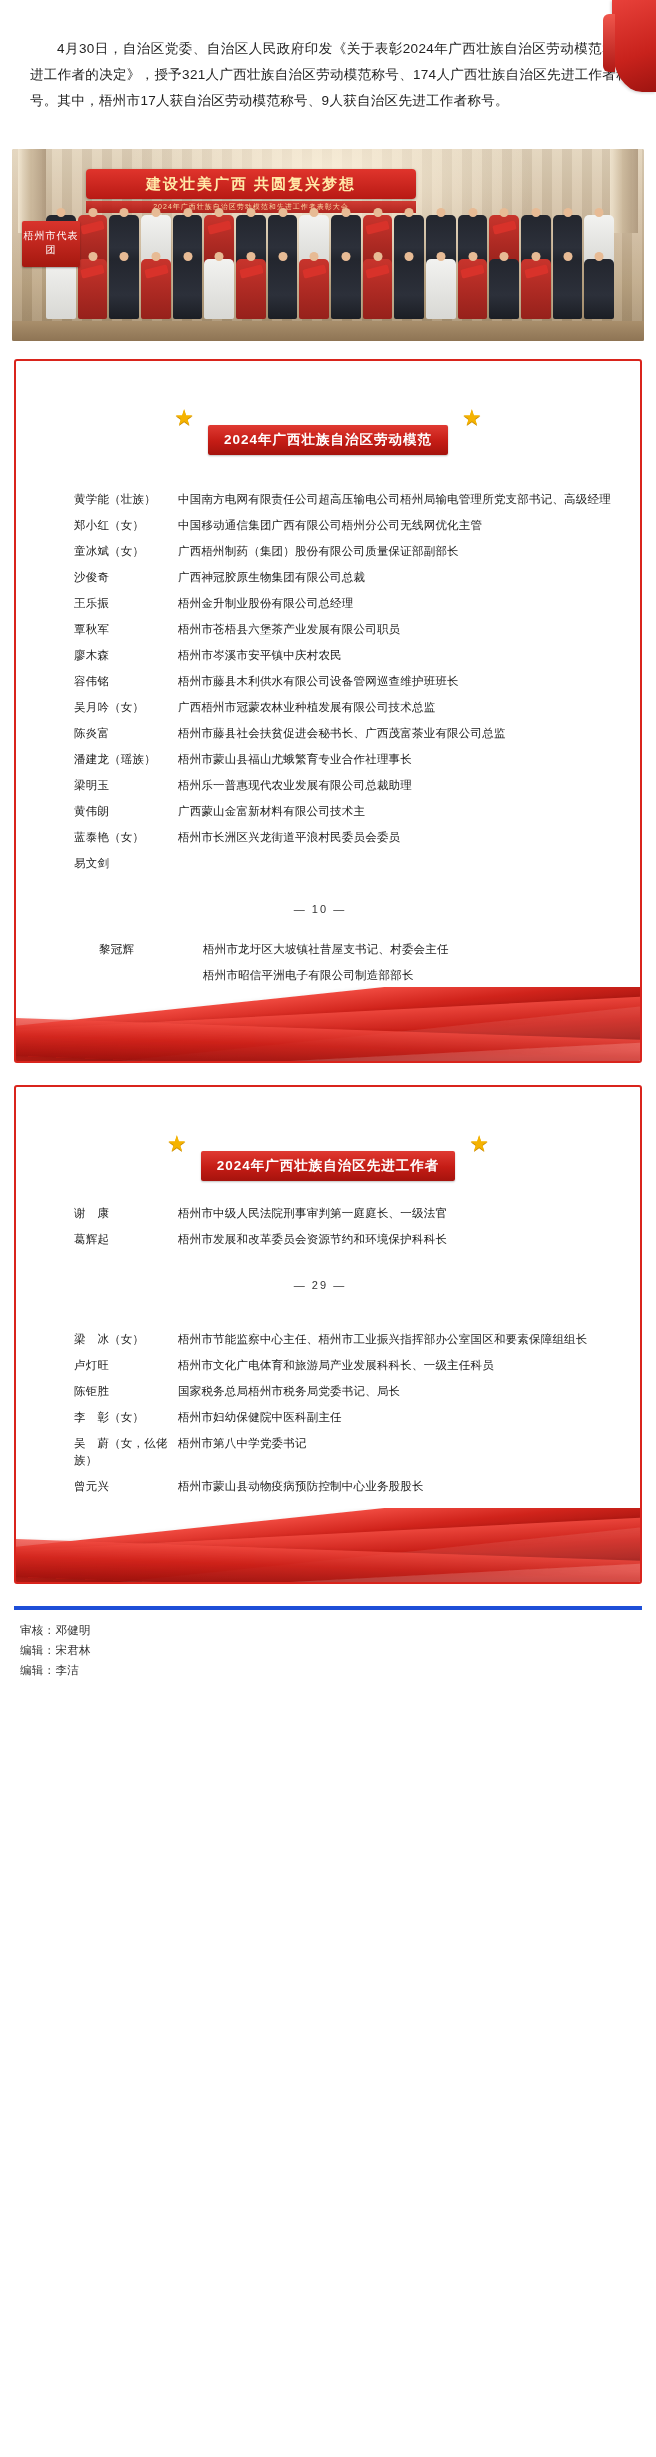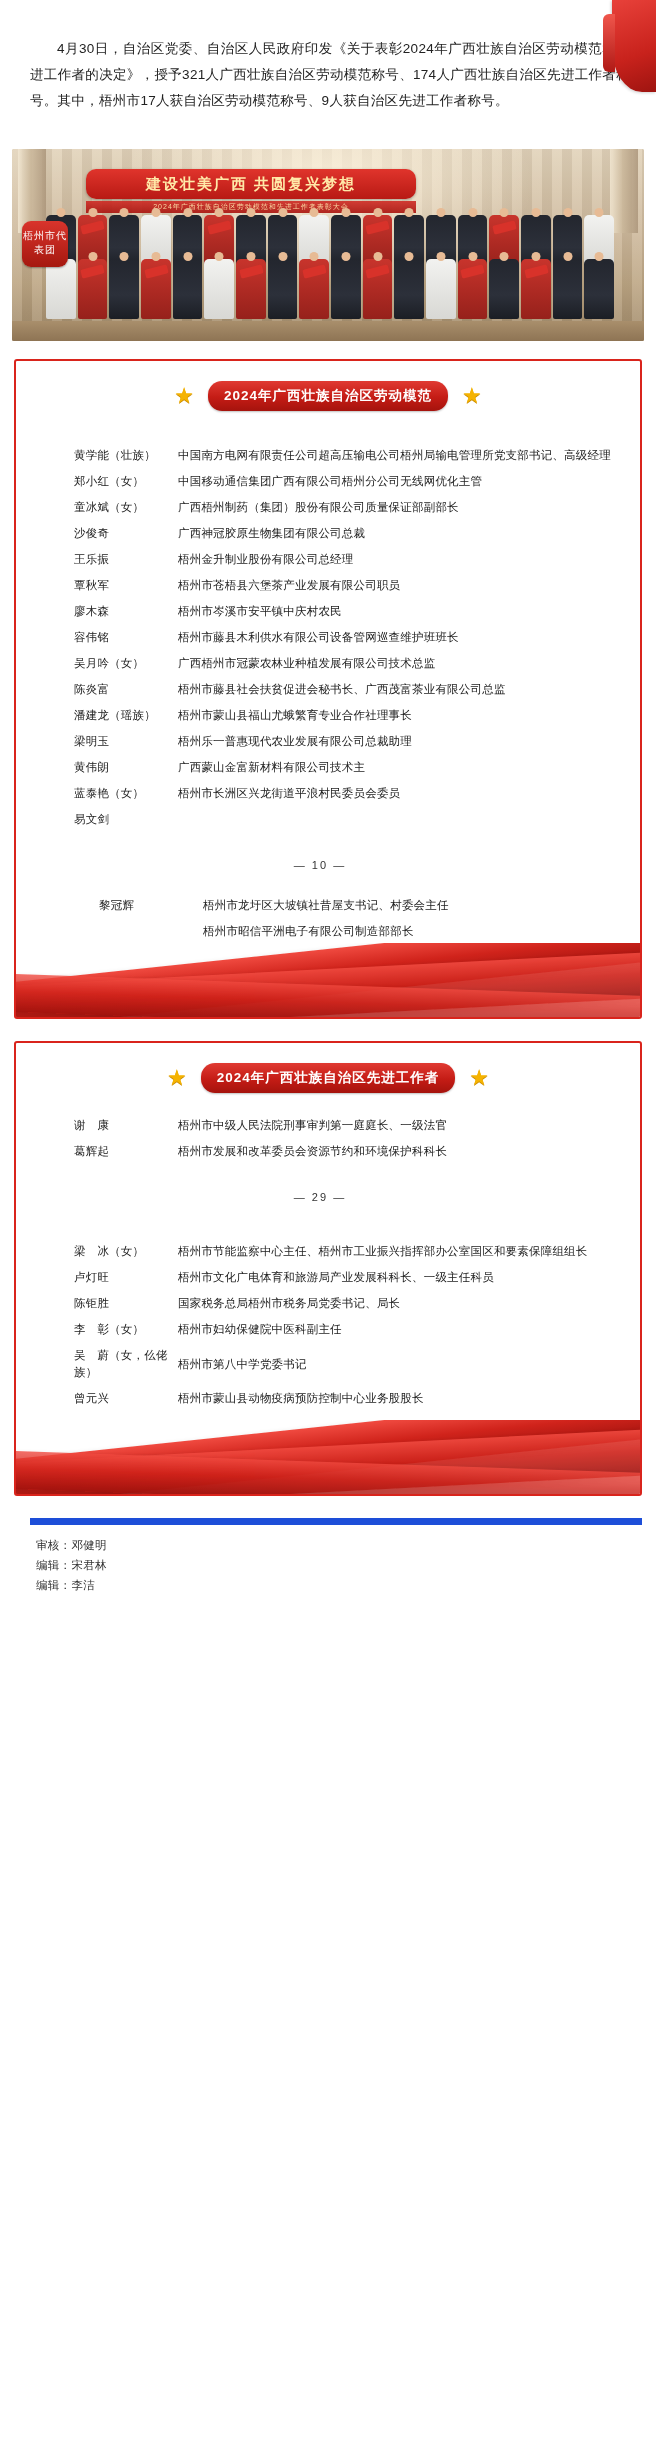--- a/index.html
+++ b/index.html
@@ -67,21 +67,21 @@
     position:absolute; top:0; bottom:56%;
     width:28px;
     background: linear-gradient(90deg,#f2e7d2,#cbb89b 45%,#ab957a);
     opacity:.85;
   }
   .hall-banner {
     position: absolute;
     left: 74px; top: 20px;
     width: 330px; height: 30px;
     background: linear-gradient(180deg,#e0342c,#b81a14);
-    border-radius: 10px;
+    border-radius: 4px;
     color: #ffe9a8;
     font-size: 15px;
     font-weight: bold;
     letter-spacing: 2px;
     text-align: center;
     line-height: 30px;
     box-shadow: 0 1px 3px rgba(0,0,0,.3);
   }
   .hall-subbanner{
     position:absolute; left:74px; top:52px;
@@ -116,28 +116,28 @@
   .p.red { background: linear-gradient(180deg,#c8342c,#96211b); }
   .p.white { background: linear-gradient(180deg,#f2f2f0,#d8d8d4); }
   .p.sash:after {
     content:"";
     position:absolute; left:12%; top:8px; width:78%; height:9px;
     background:#d8322a; transform: rotate(-14deg); border-radius:2px;
   }
   .photo-tag {
     position: absolute;
     left: 10px; top: 72px;
-    width: 46px; height: 46px;
+    width: 58px; height: 46px;
     background: linear-gradient(180deg,#d9342c,#a5180f);
     color: #fff;
     font-size: 10px;
     line-height: 14px;
     text-align: center;
     padding-top: 8px;
-    border-radius: 9px;
+    border-radius: 2px;
     letter-spacing: 1px;
     box-shadow: 0 1px 2px rgba(0,0,0,.35);
   }
   .photo-floor{
     position:absolute; left:0; right:0; bottom:0; height:20px;
     background: linear-gradient(180deg,#a98f6c,#8e7454);
   }
 
   
   .card {
@@ -162,30 +162,31 @@
     line-height: 1;
     text-shadow: 0 1px 0 #c98a00;
   }
   .title-plate {
     background: linear-gradient(180deg,#e03a32 0%, #c41c15 55%, #a5130d 100%);
     color: #fff;
     font-size: 13.5px;
     font-weight: bold;
     letter-spacing: 1px;
     padding: 6px 16px;
-    border-radius: 14px;
+    border-radius: 2px;
     box-shadow: 0 1px 2px rgba(0,0,0,.25);
     white-space: nowrap;
+    margin-top: 44px;
   }
   .names {
     padding: 26px 0 10px 0;
   }
   .name-row {
     display: flex;
-    align-items: center;
+    align-items: flex-start;
     padding: 0 18px 0 58px;
     margin-bottom: 9px;
   }
   .n-name {
     width: 104px;
     flex: 0 0 104px;
     font-size: 11.5px;
     line-height: 17px;
     color: #222;
     letter-spacing: .2px;
@@ -225,22 +226,22 @@
   .drape .band.b2 { top: 26px; opacity: .9; transform: rotate(-3deg); }
   .drape .band.b3 { top: 42px; opacity: .8; transform: rotate(2deg); height: 38px; }
 
   .card-bottom-names {
     padding-top: 20px;
     margin-left: 25px;
   }
 
   
   .footer {
-    border-top: 7px solid #1d4ed8;
-    margin: 6px 14px 0 30px;
+    border-top: 4px solid #1d4ed8;
+    margin: 6px 14px 0 14px;
     padding: 10px 6px 16px 6px;
   }
   .footer div {
     font-size: 11.5px;
     line-height: 20px;
     color: #333;
     letter-spacing: .3px;
   }
 </style>
 </head>

